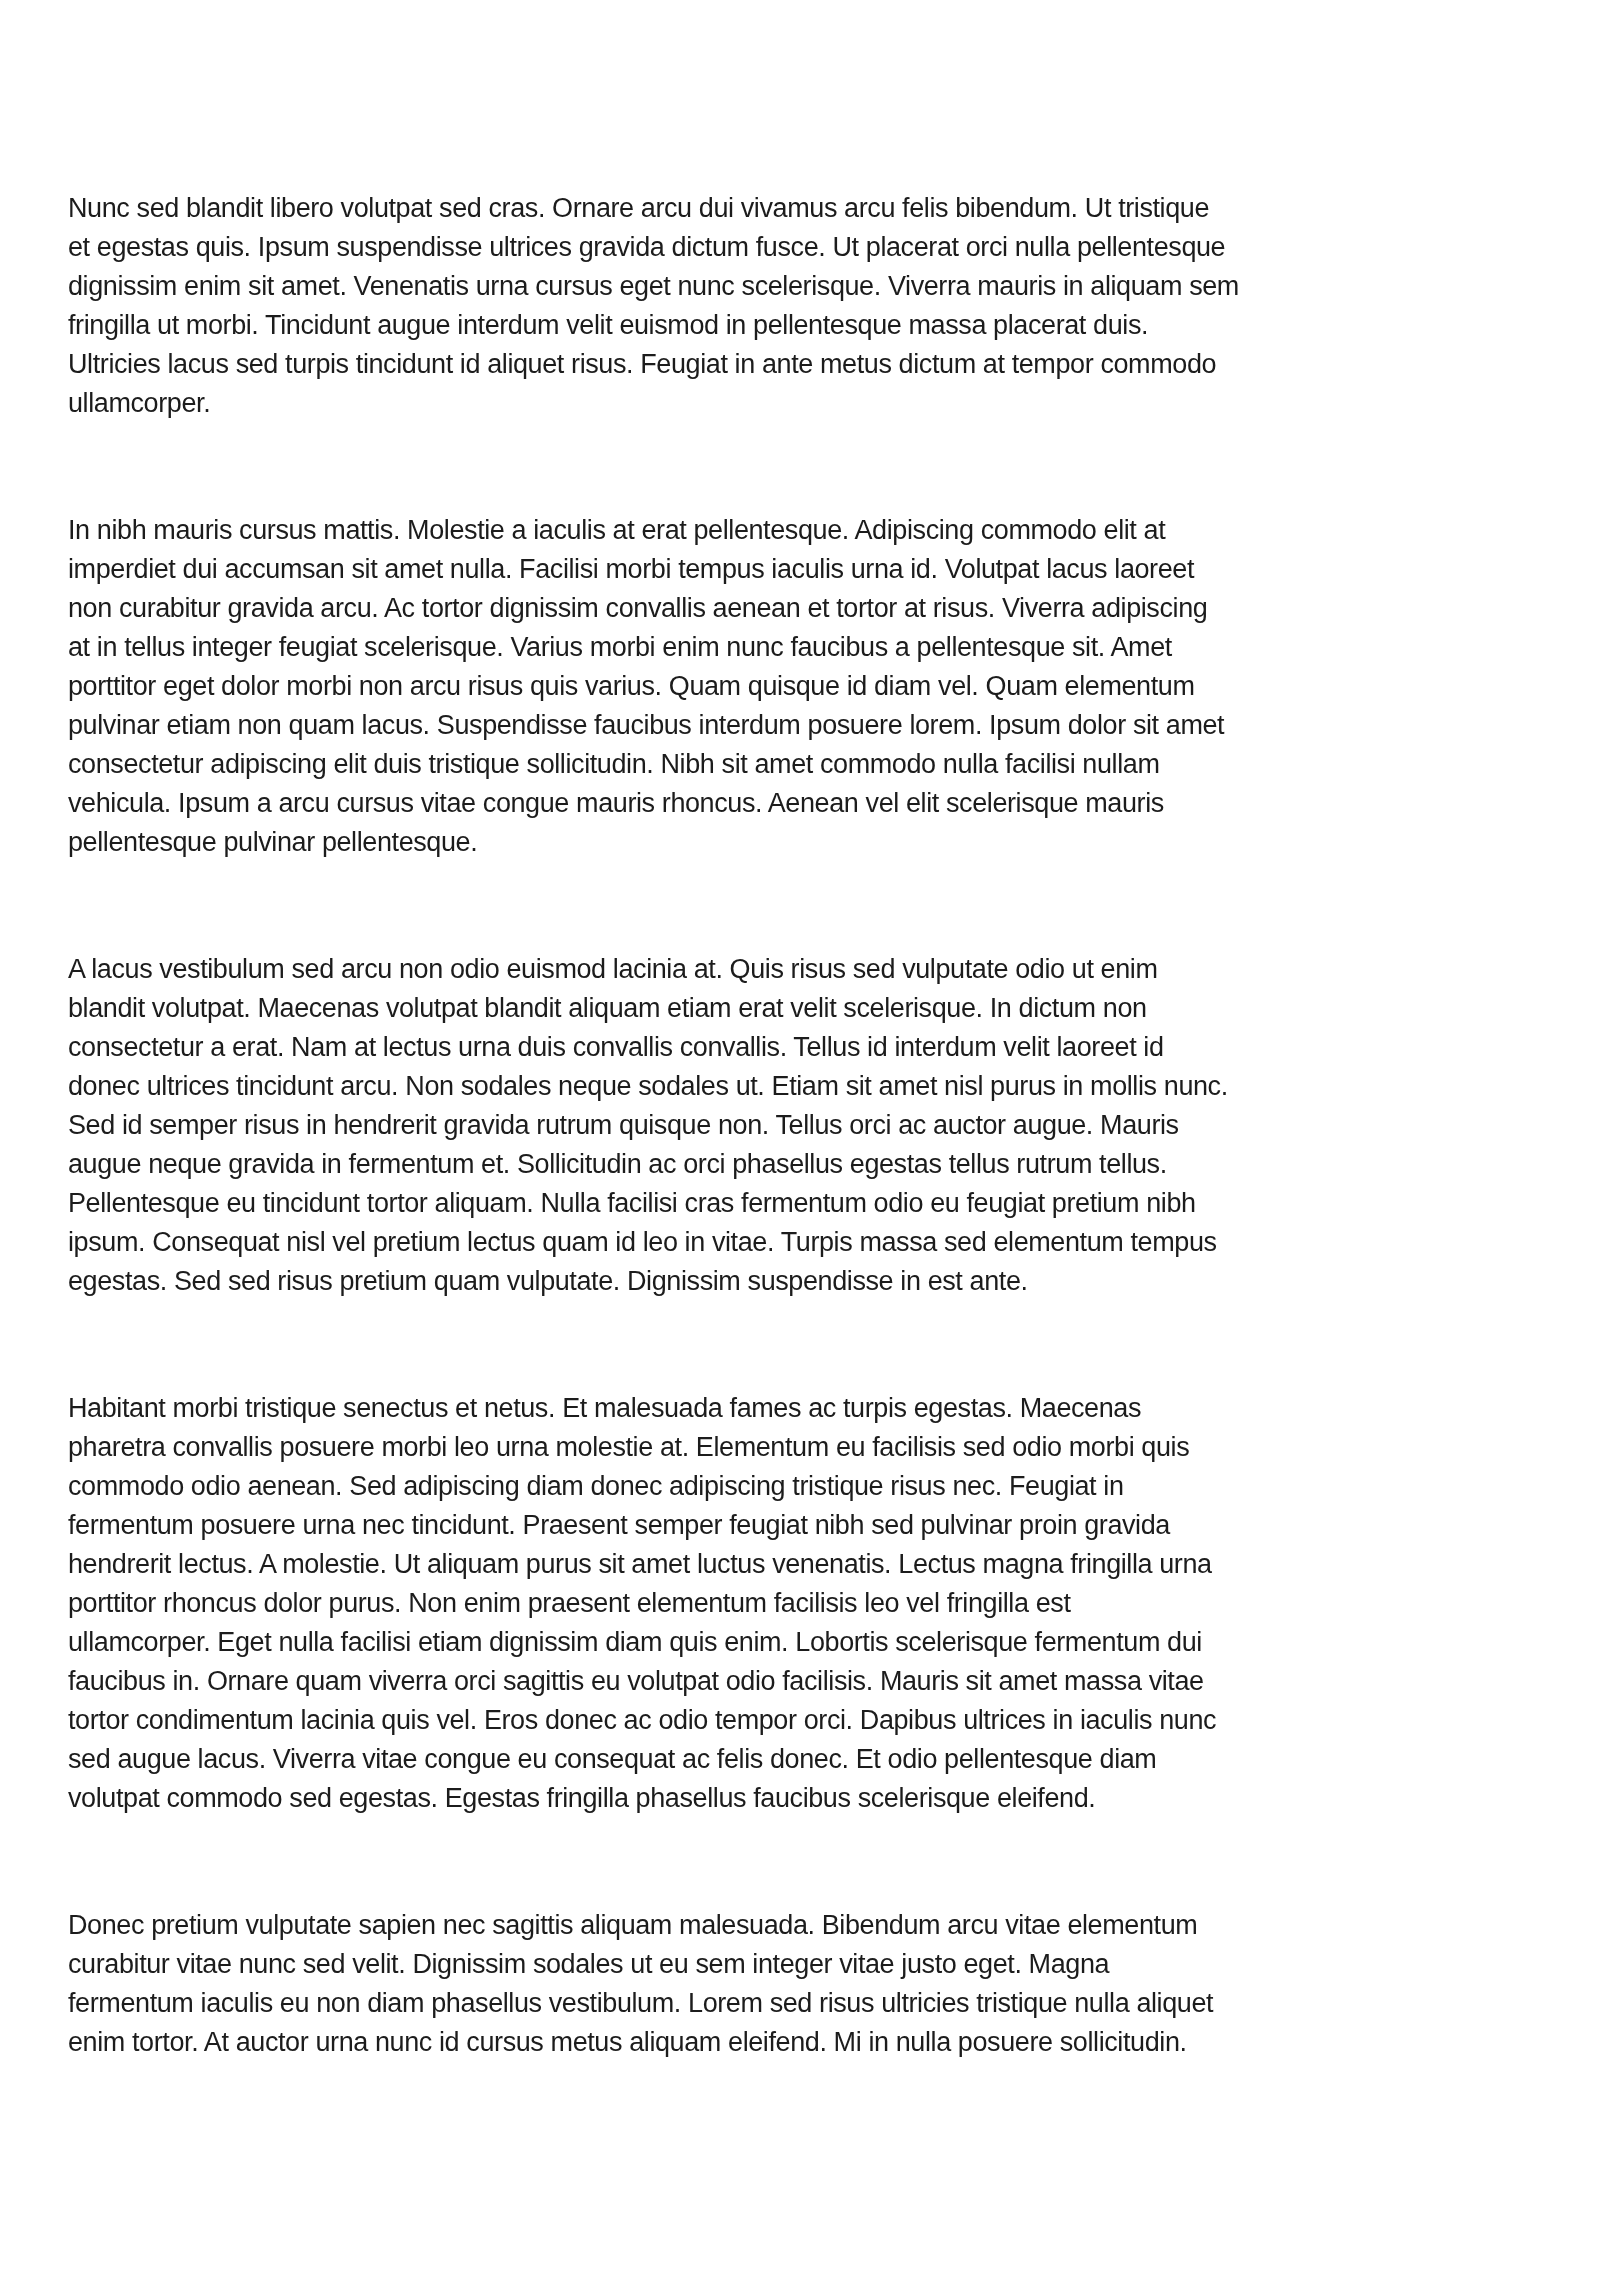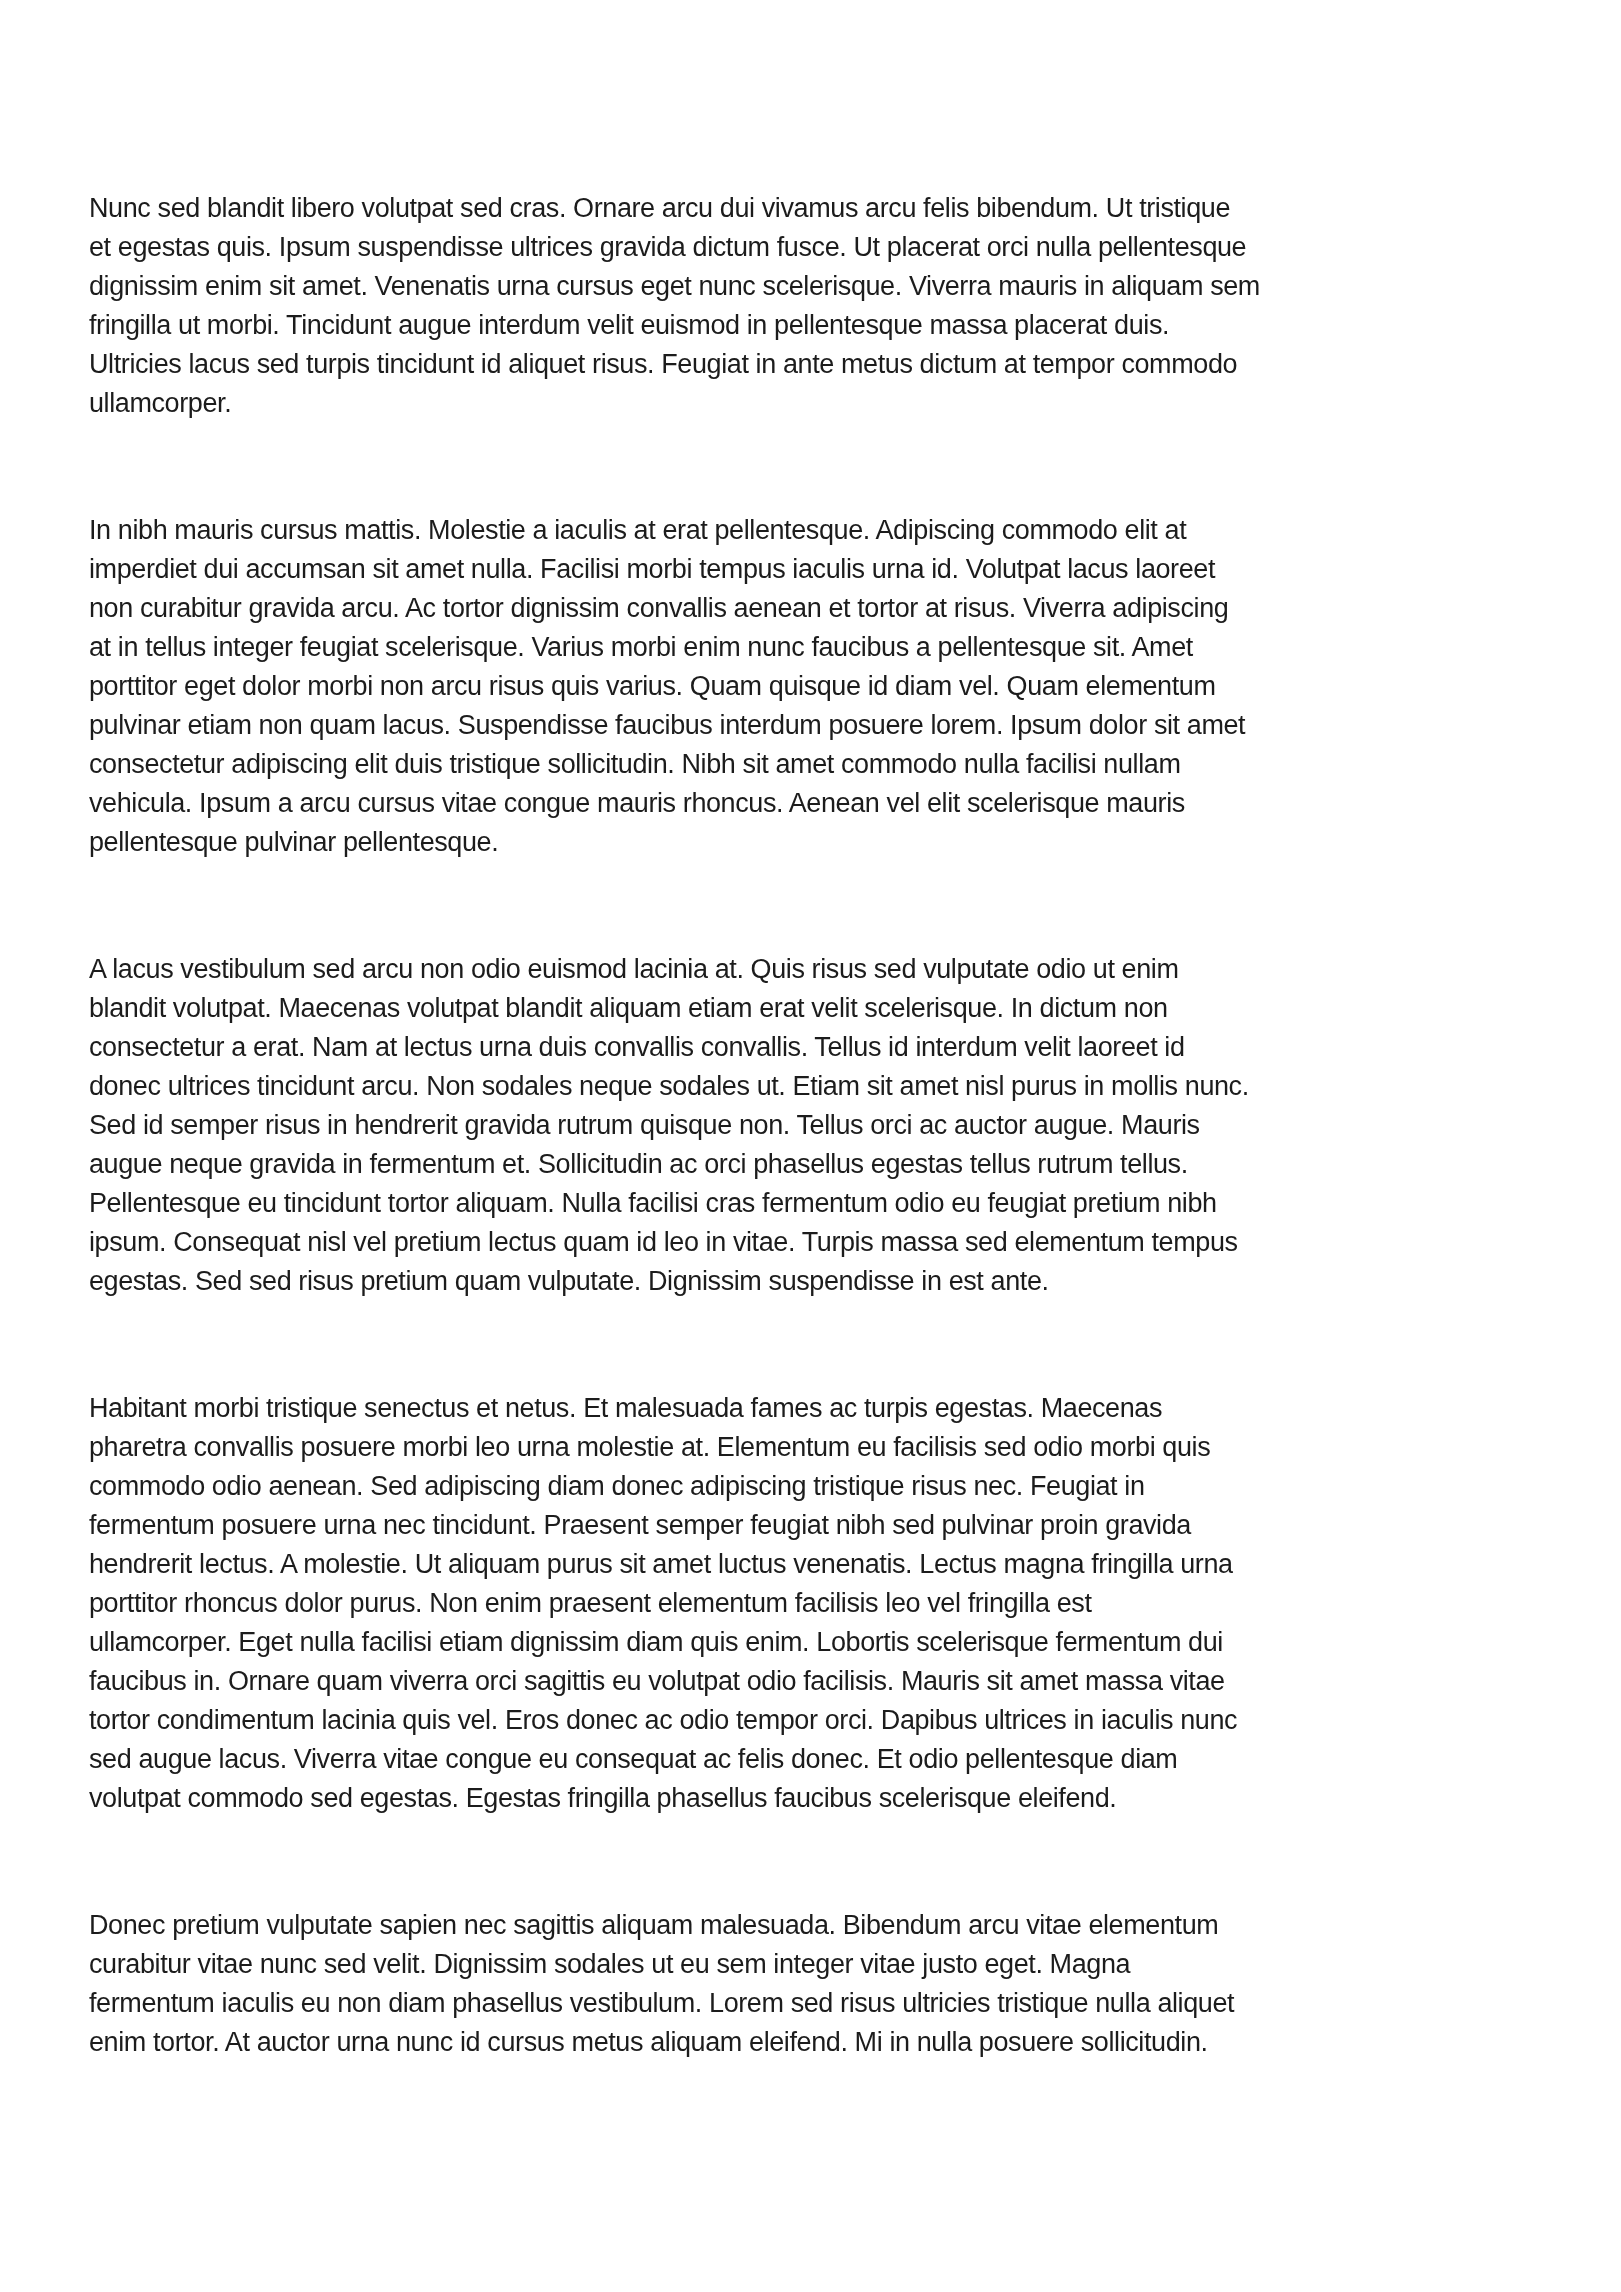--- a/index.html
+++ b/index.html
@@ -9,21 +9,21 @@
     width: 1621px;
     height: 2293px;
     overflow: hidden;
   }
   .page {
     position: relative;
     width: 1621px;
     height: 2293px;
     background: #ffffff;
     box-sizing: border-box;
-    padding: 189px 167px 0 89px;
+    padding: 189px 167px 0 68px;
     font-family: "Liberation Sans", "DejaVu Sans", sans-serif;
   }
   .para {
     margin: 0 0 88px 0;
     font-size: 27px;
     line-height: 39px;
     letter-spacing: -0.4px;
     color: #1c1c1c;
     white-space: pre;        
     font-weight: 400;

